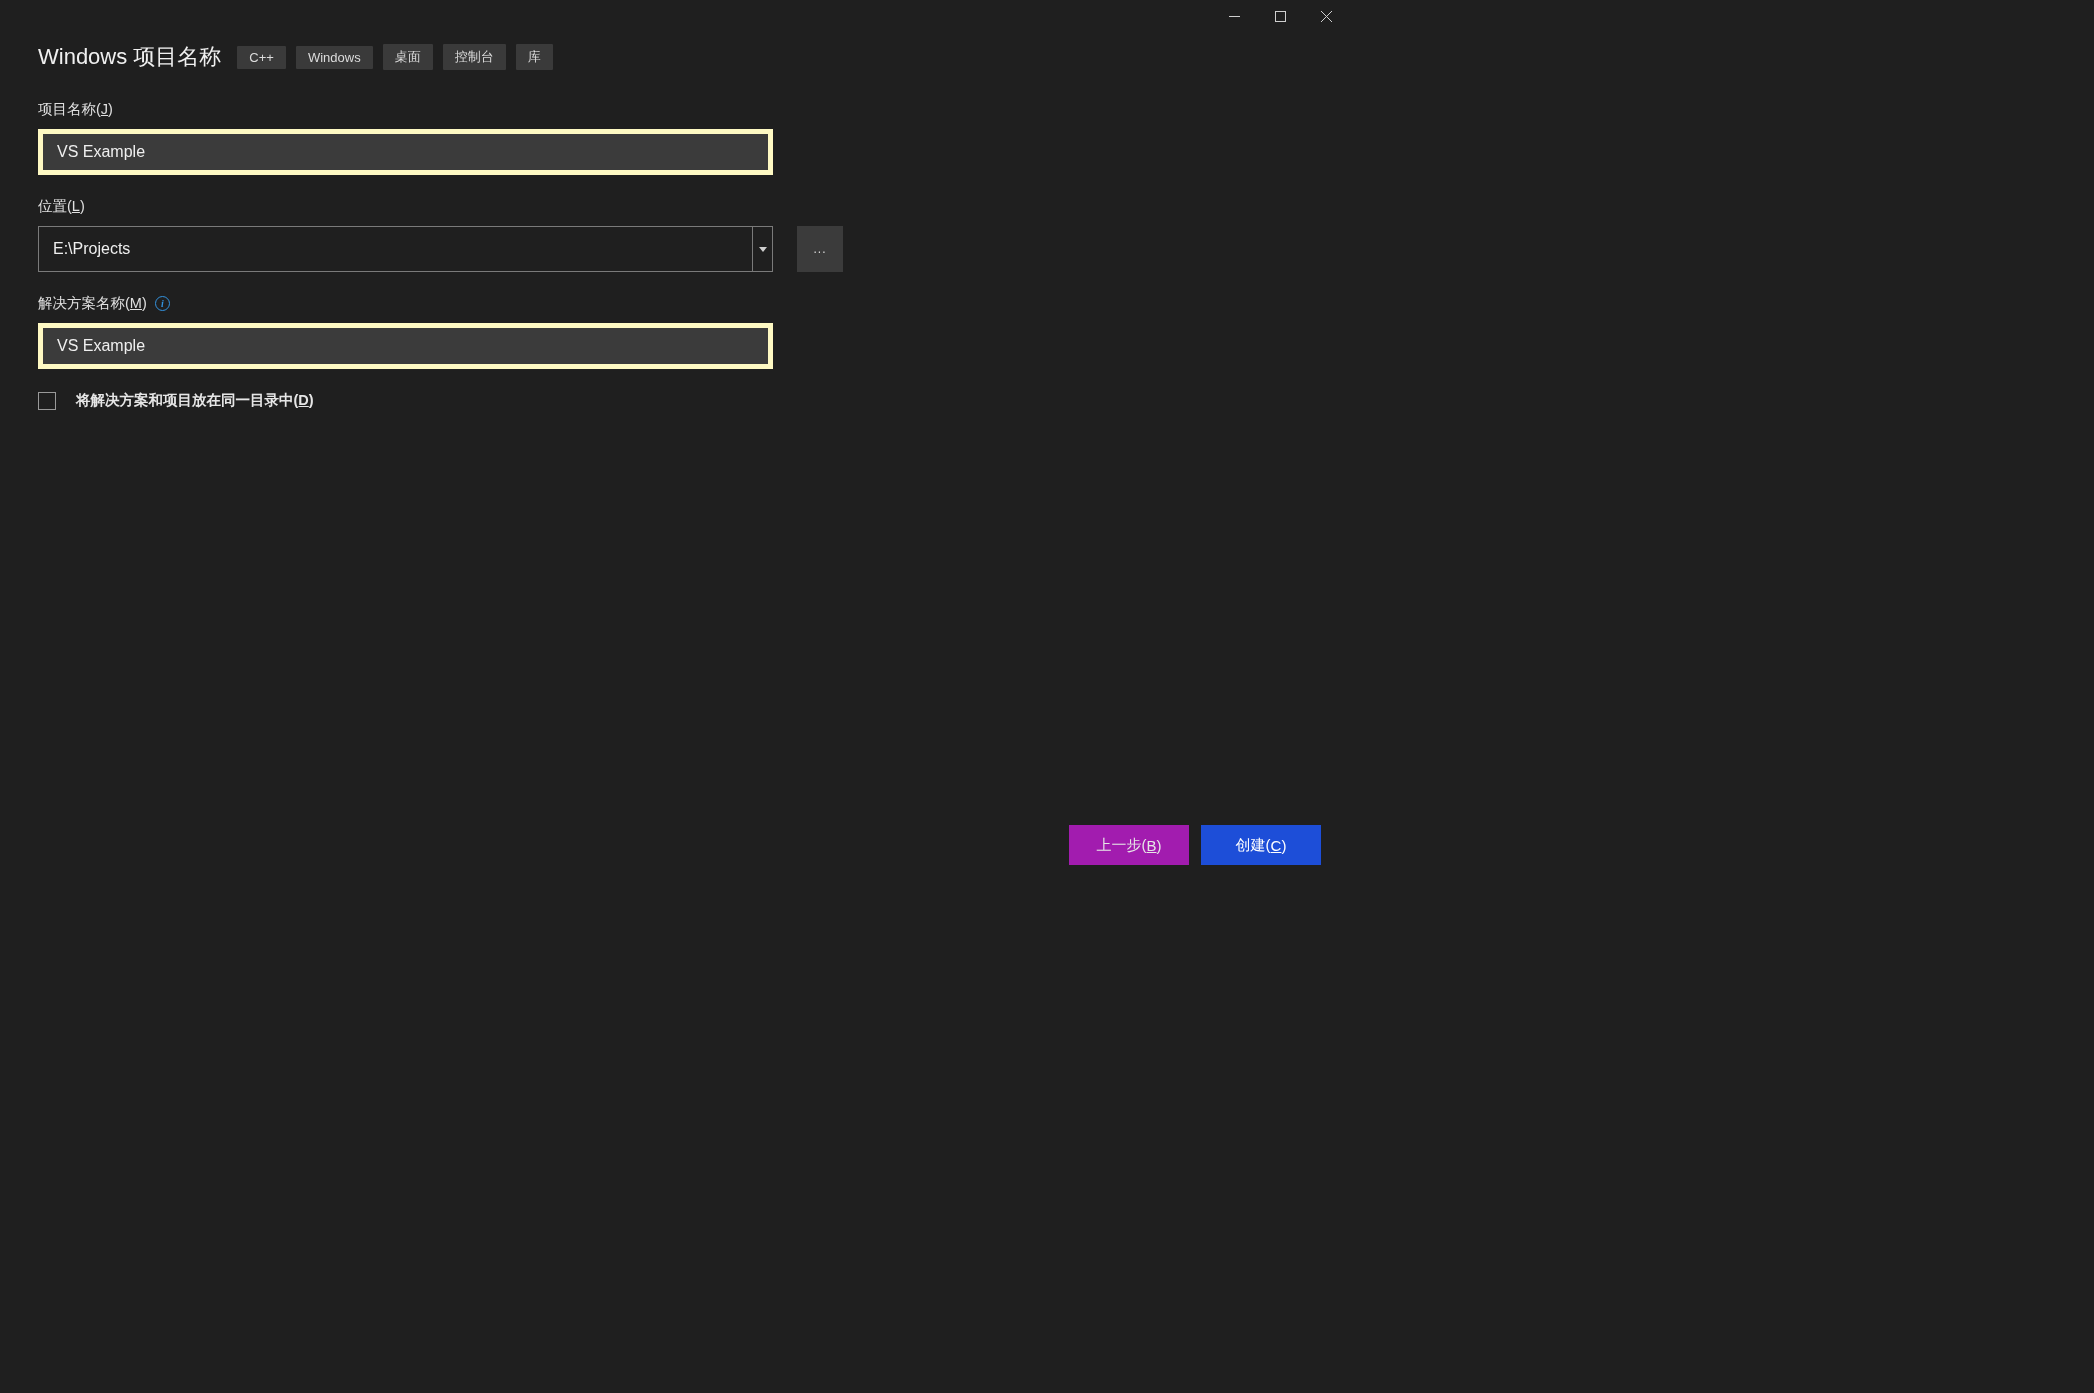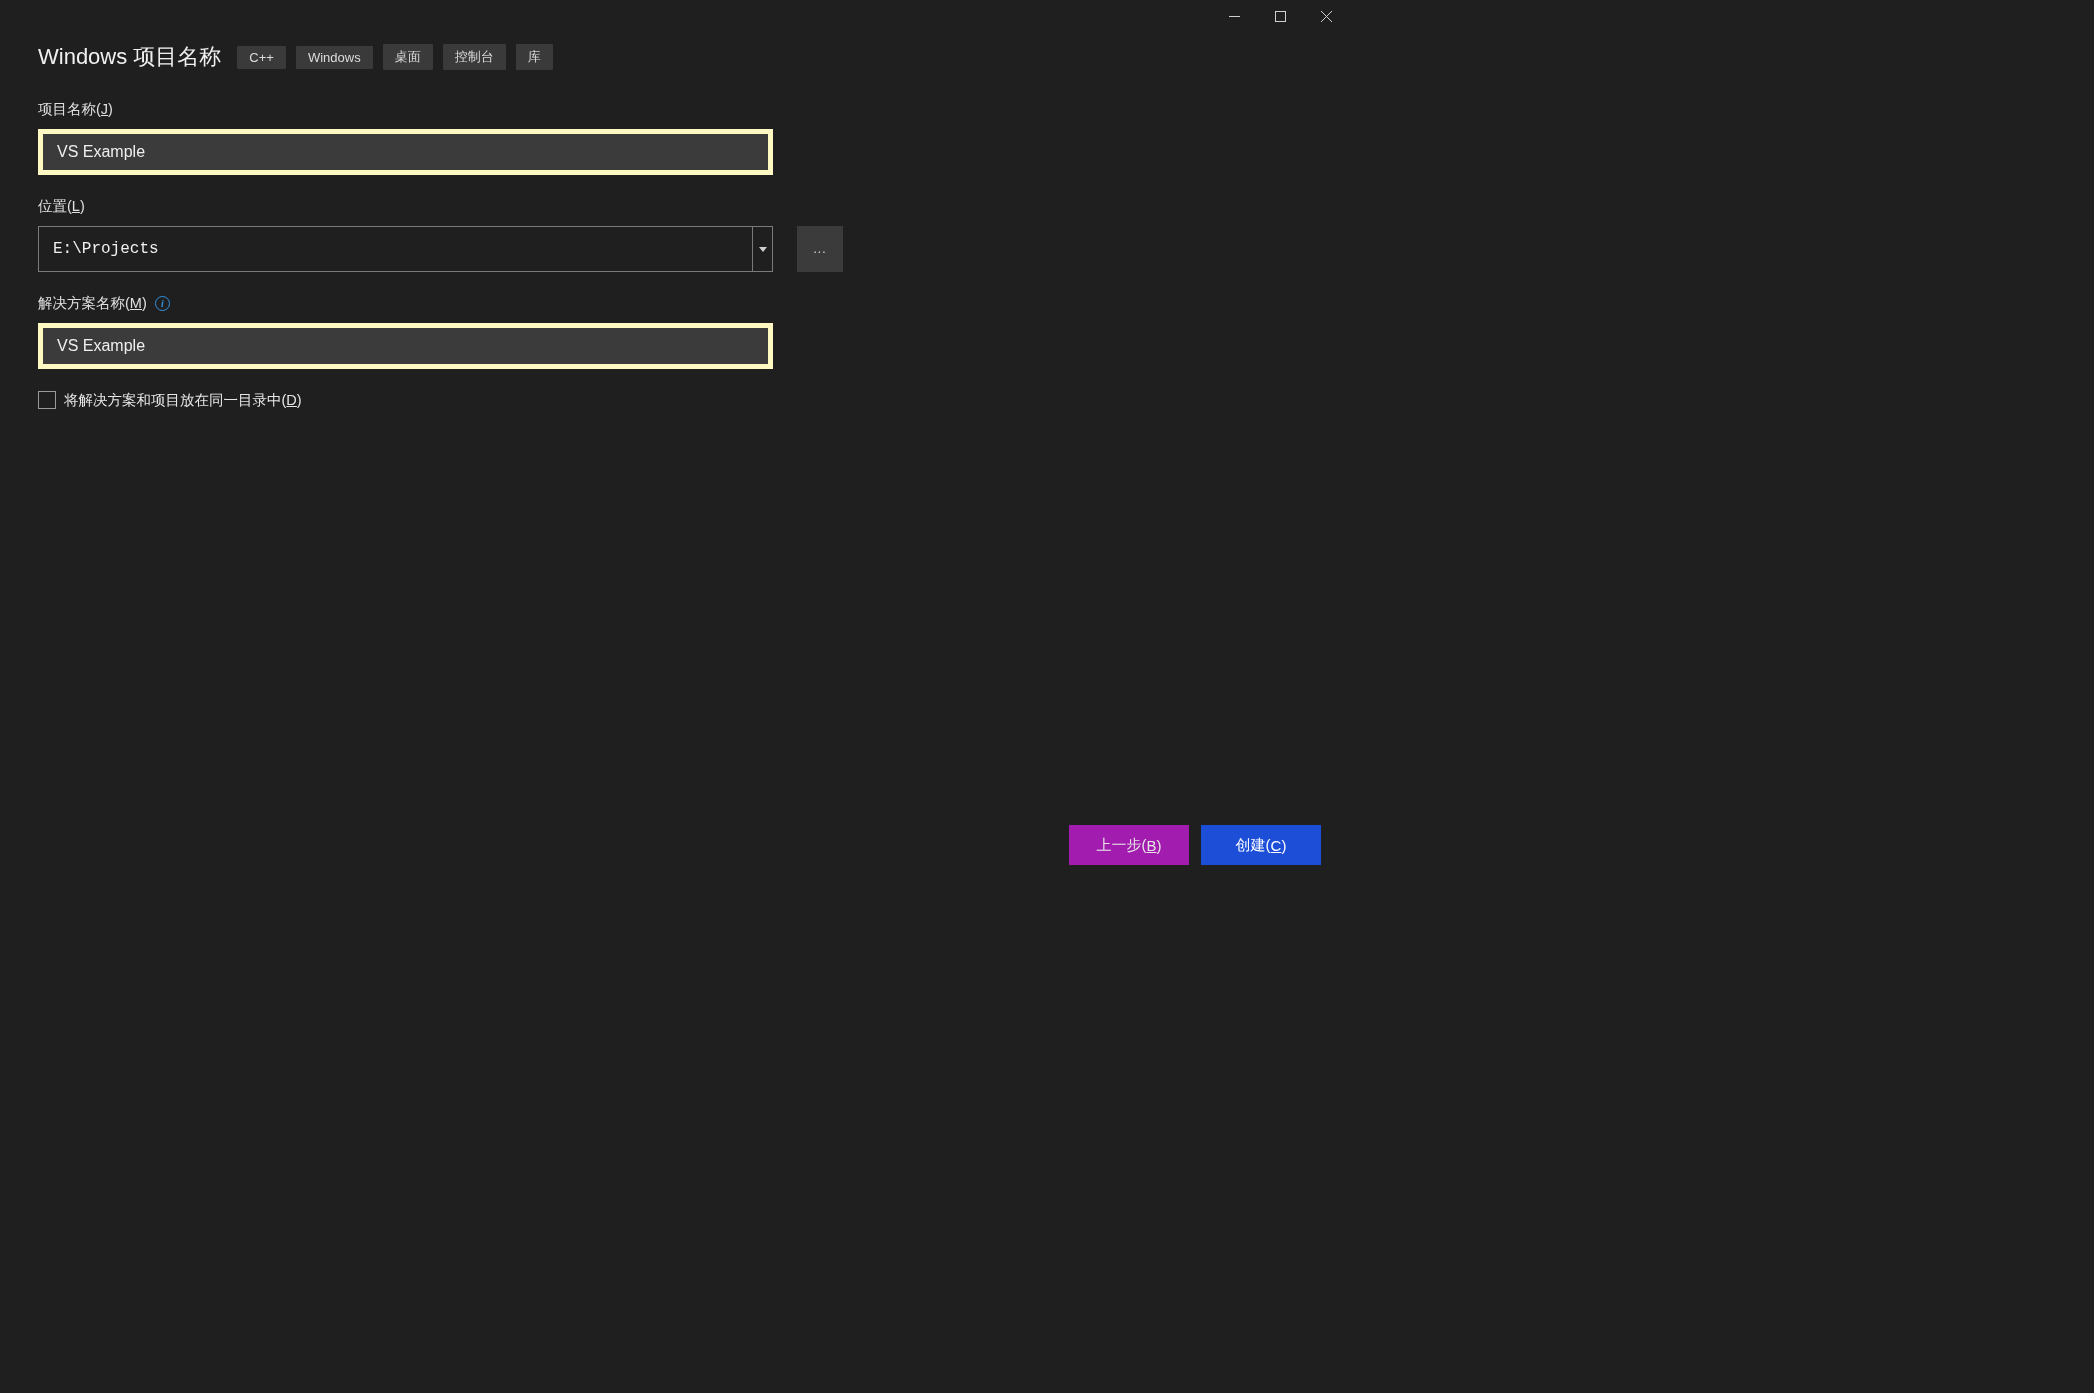--- a/index.html
+++ b/index.html
@@ -108,21 +108,20 @@
     display: flex;
     align-items: stretch;
     gap: 24px;
   }
   .combo {
     width: 735px;
     height: 46px;
     display: flex;
     border: 1px solid #7a7a7a;
     background: #1f1f1f;
-    font-family: Liberation Mono, monospace;
   }
   .combo-input {
     flex: 1;
     background: transparent;
     border: none;
     color: #efefef;
     font-size: 16px;
     padding: 0 14px;
     outline: none;
     font-family: inherit;
@@ -146,23 +145,24 @@
     color: #dddddd;
     font-size: 12px;
     letter-spacing: 1px;
     border: none;
     cursor: pointer;
     font-family: inherit;
   }
 
   .checkbox-row {
     display: flex;
-    align-items: flex-start;
-    gap: 8px;
+    align-items: center;
+    gap: 20px;
     margin-top: 6px;
+    font-weight: bold;
   }
   .chk {
     width: 18px; height: 18px;
     border: 1px solid #999;
     background: transparent;
   }
   .chk-label { font-size: 14.5px; color: #e6e6e6; }
 
   .footer {
     position: absolute;

